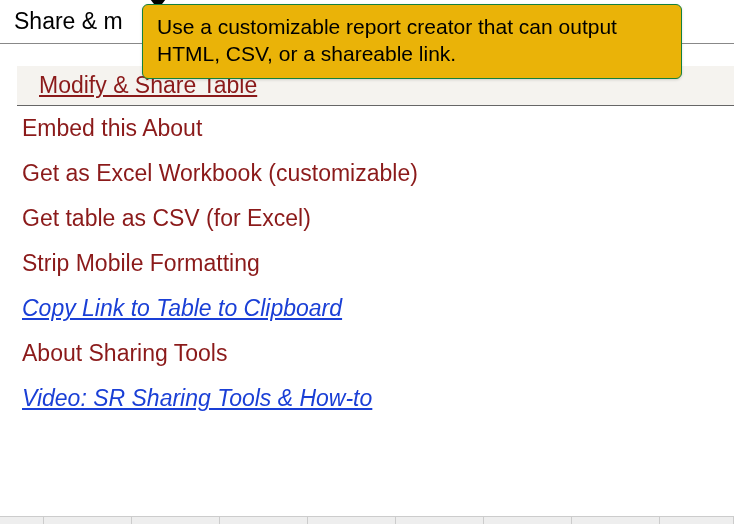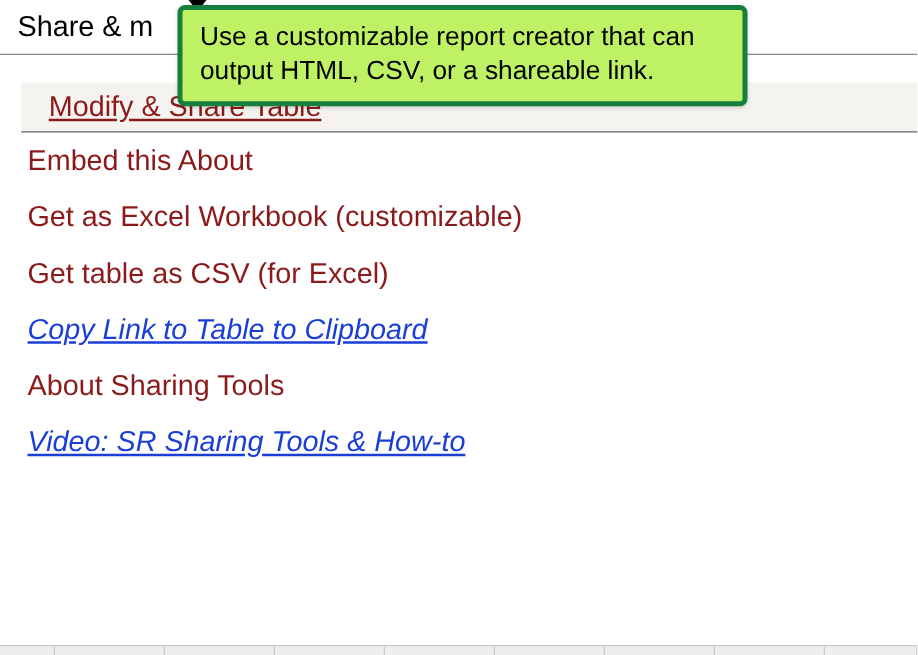--- a/index.html
+++ b/index.html
@@ -18,29 +18,29 @@
       padding: 8px 14px;
       font-size: 23px;
       color: #000;
       border-bottom: 1px solid #888;
       position: relative;
     }
     .tooltip {
       position: absolute;
       top: 4px;
       left: 142px;
-      background: #bef264;
-      border: 4px solid #15803d;
+      background: #eab308;
+      border: 1px solid #15803d;
       border-radius: 6px;
       padding: 8px 14px 10px 14px;
       font-size: 21px;
       line-height: 1.3;
       color: #000;
       box-shadow: 0 1px 3px rgba(0,0,0,0.15);
-      width: 456px;
+      width: 540px;
       z-index: 10;
     }
     .tooltip-arrow {
       position: absolute;
       top: -1px;
       left: 150px;
       width: 0;
       height: 0;
       border-left: 8px solid transparent;
       border-right: 8px solid transparent;
@@ -105,20 +105,23 @@
   </div>
   <div class="menu-item maroon">
     <span>Embed this About</span>
   </div>
   <div class="menu-item maroon">
     <span>Get as Excel Workbook (customizable)</span>
   </div>
   <div class="menu-item maroon">
     <span>Get table as CSV (for Excel)</span>
   </div>
+  <div class="menu-item maroon">
+    <span>Strip Mobile Formatting</span>
+  </div>
   <div class="menu-item bluelink">
     <span>Copy Link to Table to Clipboard</span>
   </div>
   <div class="menu-item maroon">
     <span>About Sharing Tools</span>
   </div>
   <div class="menu-item bluelink">
     <span>Video: SR Sharing Tools &amp; How-to</span>
   </div>
 </div>

